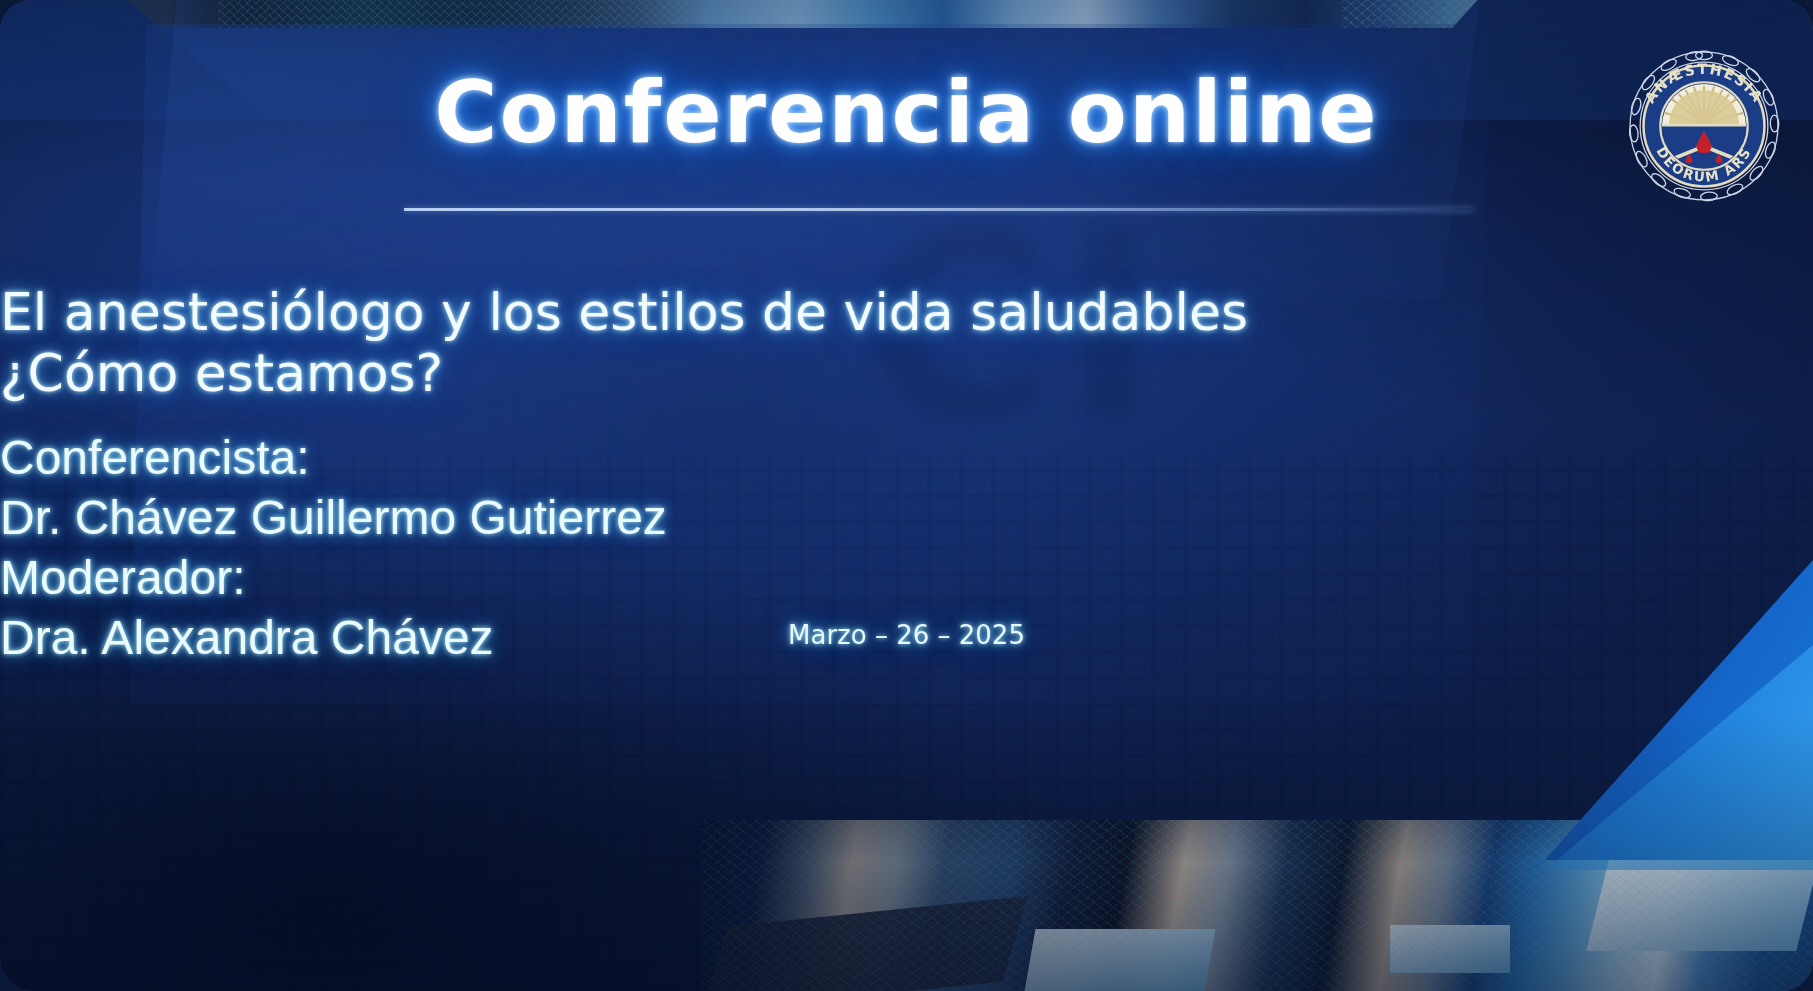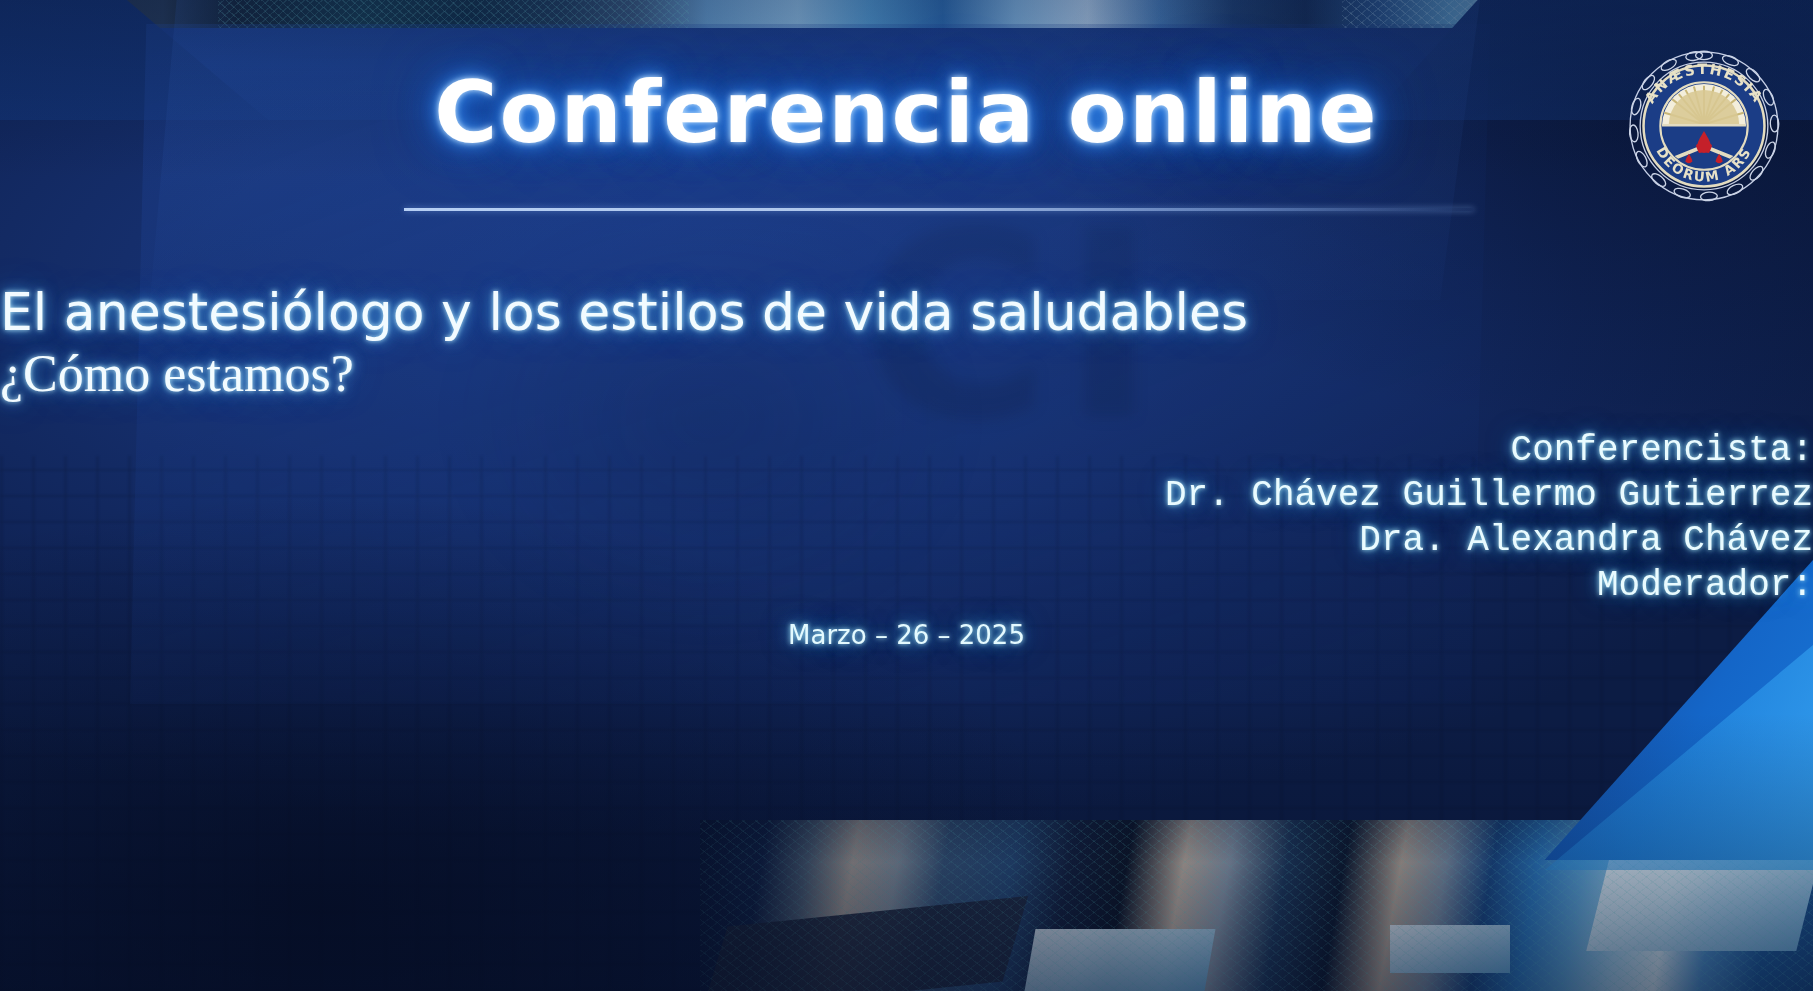--- a/index.html
+++ b/index.html
@@ -10,20 +10,21 @@
   body {
     font-family: "DejaVu Sans", sans-serif;
   }
 
   #slide {
     position: relative;
     width: 1813px;
     height: 991px;
     overflow: hidden;
     background: #8b5cf6;
+    border-radius: 32px;
   }
 
   
 
   
   .bg-base {
     position: absolute;
     inset: 0;
     background:
       radial-gradient(ellipse 70% 55% at 38% 30%, #1b3b86 0%, #16306f 40%, #102457 70%, #0c1c44 100%),
@@ -261,29 +262,29 @@
     font-family: "DejaVu Sans", sans-serif;
     font-size: 52px;
     font-weight: 400;
     line-height: 1.18;
     color: #f2fbff;
     text-shadow:
       0 0 5px  rgba(190,240,255,.95),
       0 0 14px rgba(90,190,255,.85),
       0 0 30px rgba(30,120,230,.60);
   }
-  .subtitle .line2 { display: block; font-family: Liberation Serif, serif; }
+  .subtitle .line2 { display: block; }
 
   .credits {
     position: absolute;
     left: 0; right: 0;
     top: 428px;
-    text-align: right;
-    font-family: Liberation Mono, monospace;
-    font-size: 36px;
+    text-align: left;
+    font-family: Liberation Sans, sans-serif;
+    font-size: 48px;
     font-weight: 400;
     line-height: 1.25;
     color: #e9fbff;
     text-shadow:
       0 0 5px  rgba(185,245,255,.95),
       0 0 13px rgba(80,195,255,.80),
       0 0 26px rgba(25,120,225,.55);
   }
   .credits div { display: block; }
 
@@ -354,22 +355,22 @@
     <div class="title-rule"></div>
 
     <div class="subtitle">
       <span>El anestesiólogo y los estilos de vida saludables</span>
       <span class="line2">¿Cómo estamos?</span>
     </div>
 
     <div class="credits">
       <div>Conferencista:</div>
       <div>Dr. Chávez Guillermo Gutierrez</div>
+      <div>Moderador:</div>
       <div>Dra. Alexandra Chávez</div>
-      <div>Moderador:</div>
     </div>
 
     <div class="date">Marzo – 26 – 2025</div>
 
     <div class="logo">
       <svg viewBox="0 0 200 200" xmlns="http://www.w3.org/2000/svg" aria-hidden="true">
         <defs>
           <path id="arcTop" d="M 30 108 A 70 70 0 0 1 170 108" fill="none"></path>
           <path id="arcBot" d="M 38 104 A 62 62 0 0 0 162 104" fill="none"></path>
           <clipPath id="innerClip">

